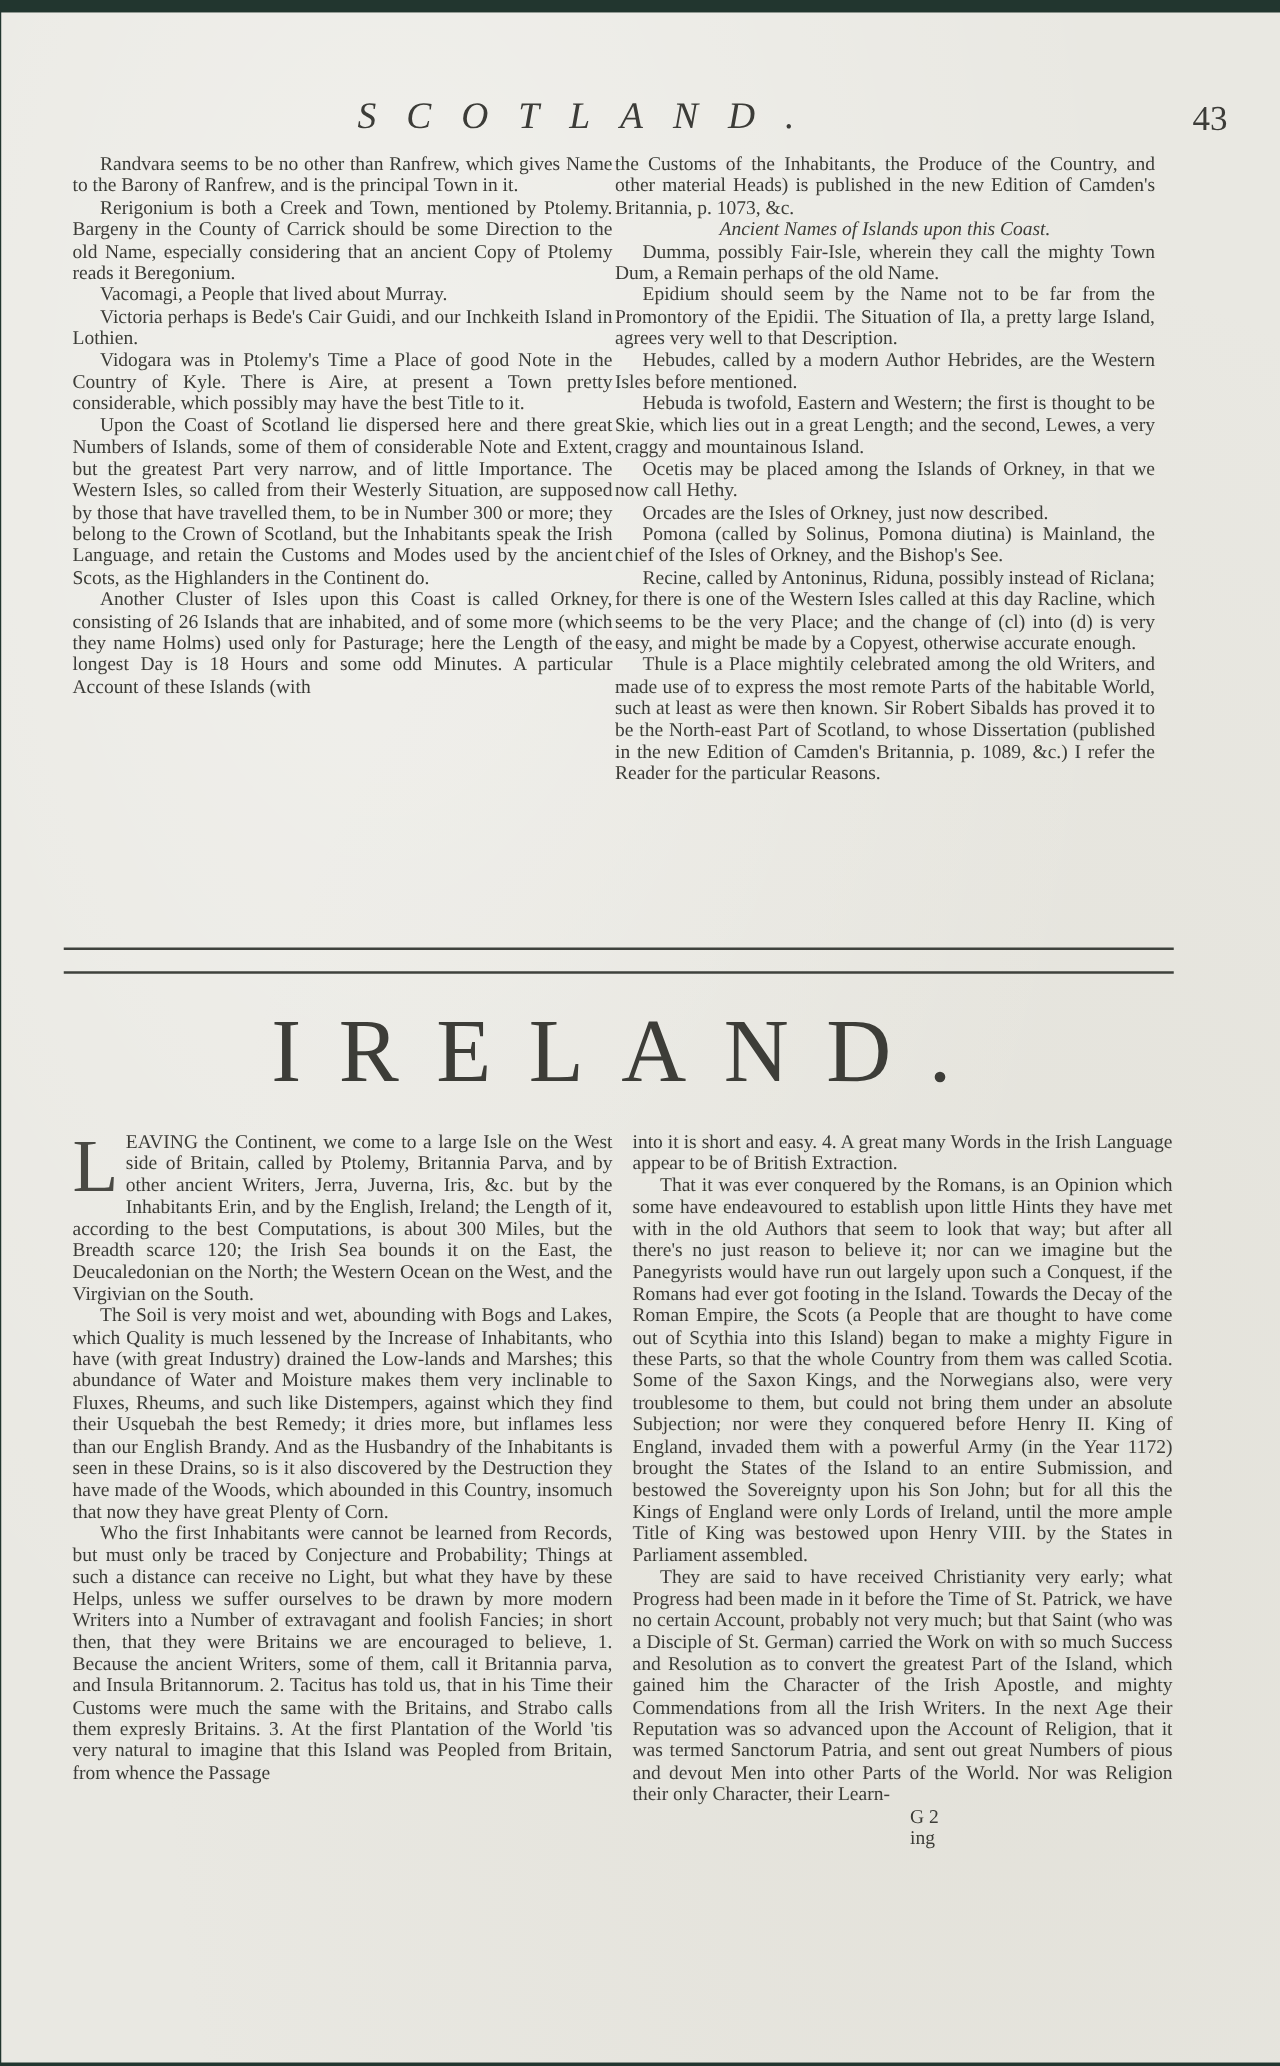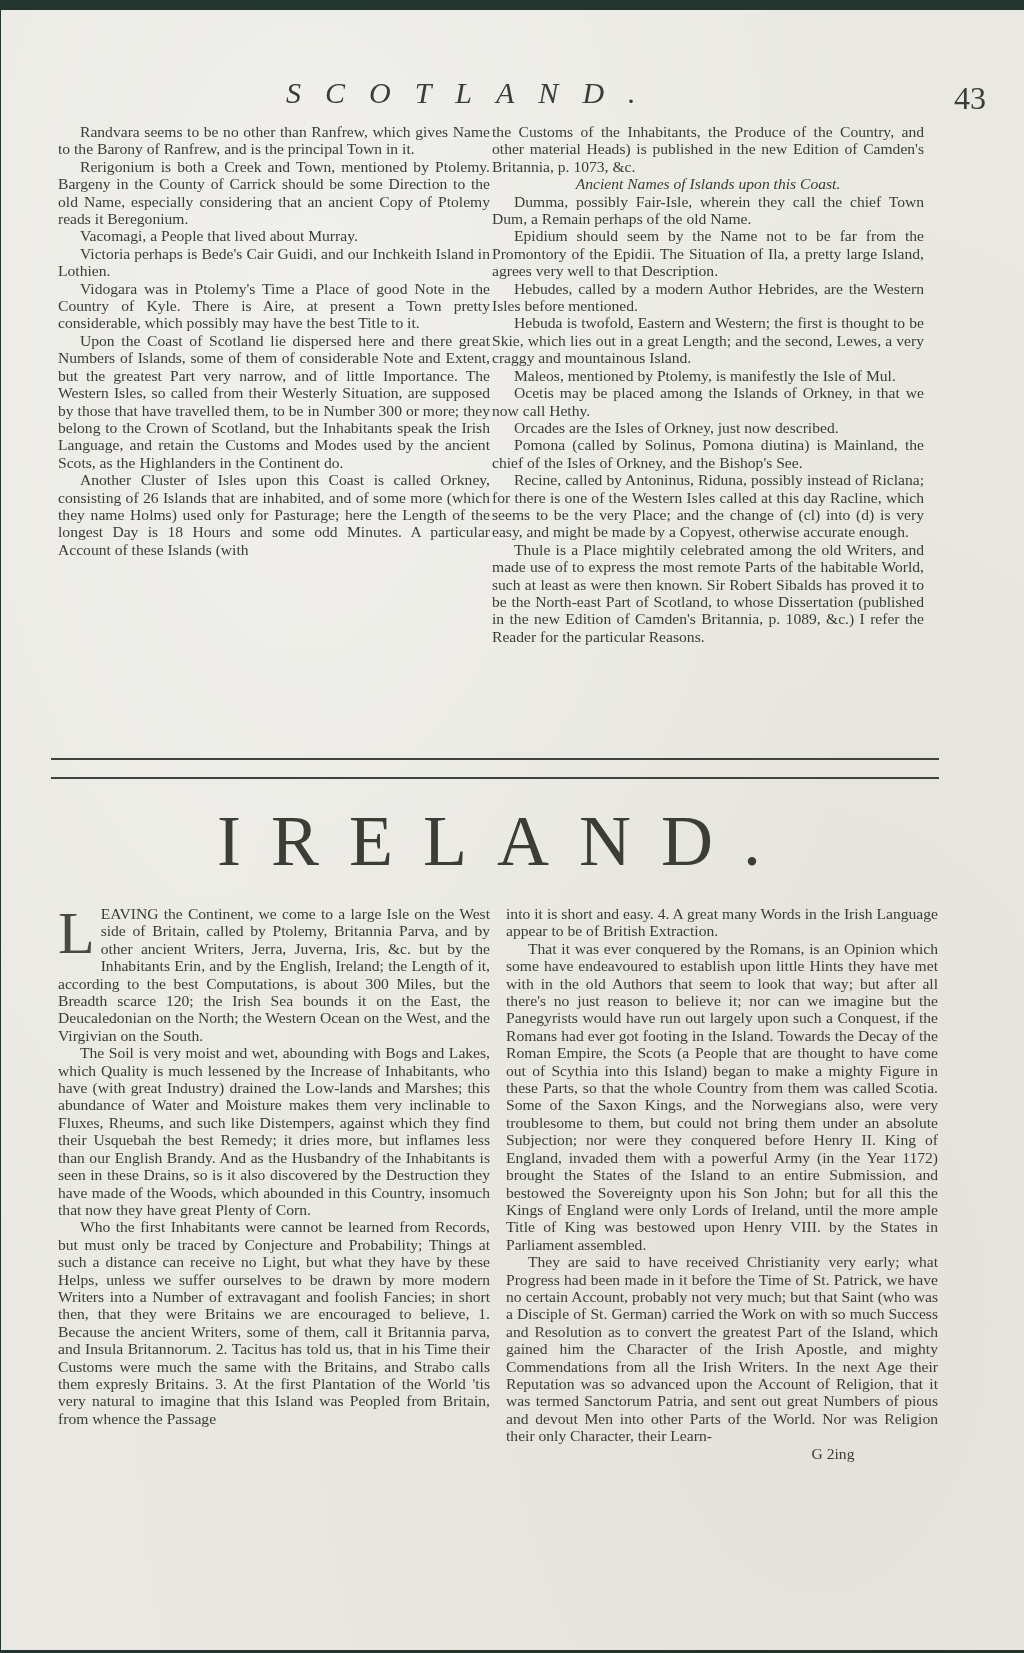--- a/index.html
+++ b/index.html
@@ -16,21 +16,21 @@
       color: #3a3a36;
     }
     .running-head {
       position: absolute; top: 66px; left: 0; width: 846px; height: 40px;
     }
     .running-title {
       position: absolute; left: 285px; top: 0; font-style: italic;
       font-size: 30px; letter-spacing: 24px; color: #3c3c38;
     }
     .page-number {
-      position: absolute; left: 953px; top: 4px; font-size: 32px; color: #3c3c38;
+      position: absolute; left: 953px; top: 4px; font-size: 28px; color: #3c3c38;
     }
     .col {
       position: absolute; font-size: 15.6px; line-height: 17.4px;
       text-align: justify; color: #3c3c37;
     }
     .col p { margin: 0; text-indent: 22px; }
     .col p.noindent { text-indent: 0; }
     .col-tl { left: 57px; top: 113px; width: 432px; }
     .col-tr { left: 491px; top: 113px; width: 432px; }
     .col-bl { left: 57px; top: 895px; width: 432px; }
@@ -42,21 +42,21 @@
     .rule.r1 { top: 748px; }
     .rule.r2 { top: 767px; }
     .main-title {
       position: absolute; left: 0; width: 1006px; top: 790px; text-align: center;
       font-size: 72px; letter-spacing: 30px; color: #3d3d38; font-weight: normal;
     }
     .dropcap {
       float: left; font-size: 60px; line-height: 50px; margin: 3px 6px 0 0; color: #4a4a44;
     }
     .signature {
-      display: flex; justify-content: center; padding-left: 222px; margin-top: 0;
+      display: flex; justify-content: flex-start; padding-left: 222px; margin-top: 0; flex-direction: column;
     }
   </style>
 </head>
 <body>
 
 <div class="page">
 
   <div class="running-head">
     <span class="running-title">SCOTLAND.</span>
     <span class="page-number">43</span>
@@ -68,25 +68,24 @@
     <p>Vacomagi, a People that lived about Murray.</p>
     <p>Victoria perhaps is Bede's Cair Guidi, and our Inchkeith Island in Lothien.</p>
     <p>Vidogara was in Ptolemy's Time a Place of good Note in the Country of Kyle. There is Aire, at present a Town pretty considerable, which possibly may have the best Title to it.</p>
     <p>Upon the Coast of Scotland lie dispersed here and there great Numbers of Islands, some of them of considerable Note and Extent, but the greatest Part very narrow, and of little Importance. The Western Isles, so called from their Westerly Situation, are supposed by those that have travelled them, to be in Number 300 or more; they belong to the Crown of Scotland, but the Inhabitants speak the Irish Language, and retain the Customs and Modes used by the ancient Scots, as the Highlanders in the Continent do.</p>
     <p>Another Cluster of Isles upon this Coast is called Orkney, consisting of 26 Islands that are inhabited, and of some more (which they name Holms) used only for Pasturage; here the Length of the longest Day is 18 Hours and some odd Minutes. A particular Account of these Islands (with</p>
   </div>
 
   <div class="col col-tr">
     <p class="noindent">the Customs of the Inhabitants, the Produce of the Country, and other material Heads) is published in the new Edition of Camden's Britannia, p. 1073, &amp;c.</p>
     <p class="subhead">Ancient Names of Islands upon this Coast.</p>
-    <p>Dumma, possibly Fair-Isle, wherein they call the chief Town Dum, a Remain perhaps of the old Name.</p>
+    <p>Dumma, possibly Fair-Isle, wherein they call the mighty Town Dum, a Remain perhaps of the old Name.</p>
     <p>Epidium should seem by the Name not to be far from the Promontory of the Epidii. The Situation of Ila, a pretty large Island, agrees very well to that Description.</p>
     <p>Hebudes, called by a modern Author Hebrides, are the Western Isles before mentioned.</p>
     <p>Hebuda is twofold, Eastern and Western; the first is thought to be Skie, which lies out in a great Length; and the second, Lewes, a very craggy and mountainous Island.</p>
-    <p>Maleos, mentioned by Ptolemy, is manifestly the Isle of Mul.</p>
     <p>Ocetis may be placed among the Islands of Orkney, in that we now call Hethy.</p>
     <p>Orcades are the Isles of Orkney, just now described.</p>
     <p>Pomona (called by Solinus, Pomona diutina) is Mainland, the chief of the Isles of Orkney, and the Bishop's See.</p>
     <p>Recine, called by Antoninus, Riduna, possibly instead of Riclana; for there is one of the Western Isles called at this day Racline, which seems to be the very Place; and the change of (cl) into (d) is very easy, and might be made by a Copyest, otherwise accurate enough.</p>
     <p>Thule is a Place mightily celebrated among the old Writers, and made use of to express the most remote Parts of the habitable World, such at least as were then known. Sir Robert Sibalds has proved it to be the North-east Part of Scotland, to whose Dissertation (published in the new Edition of Camden's Britannia, p. 1089, &amp;c.) I refer the Reader for the particular Reasons.</p>
   </div>
 
   <div class="rule r1"></div>
   <div class="rule r2"></div>
 

